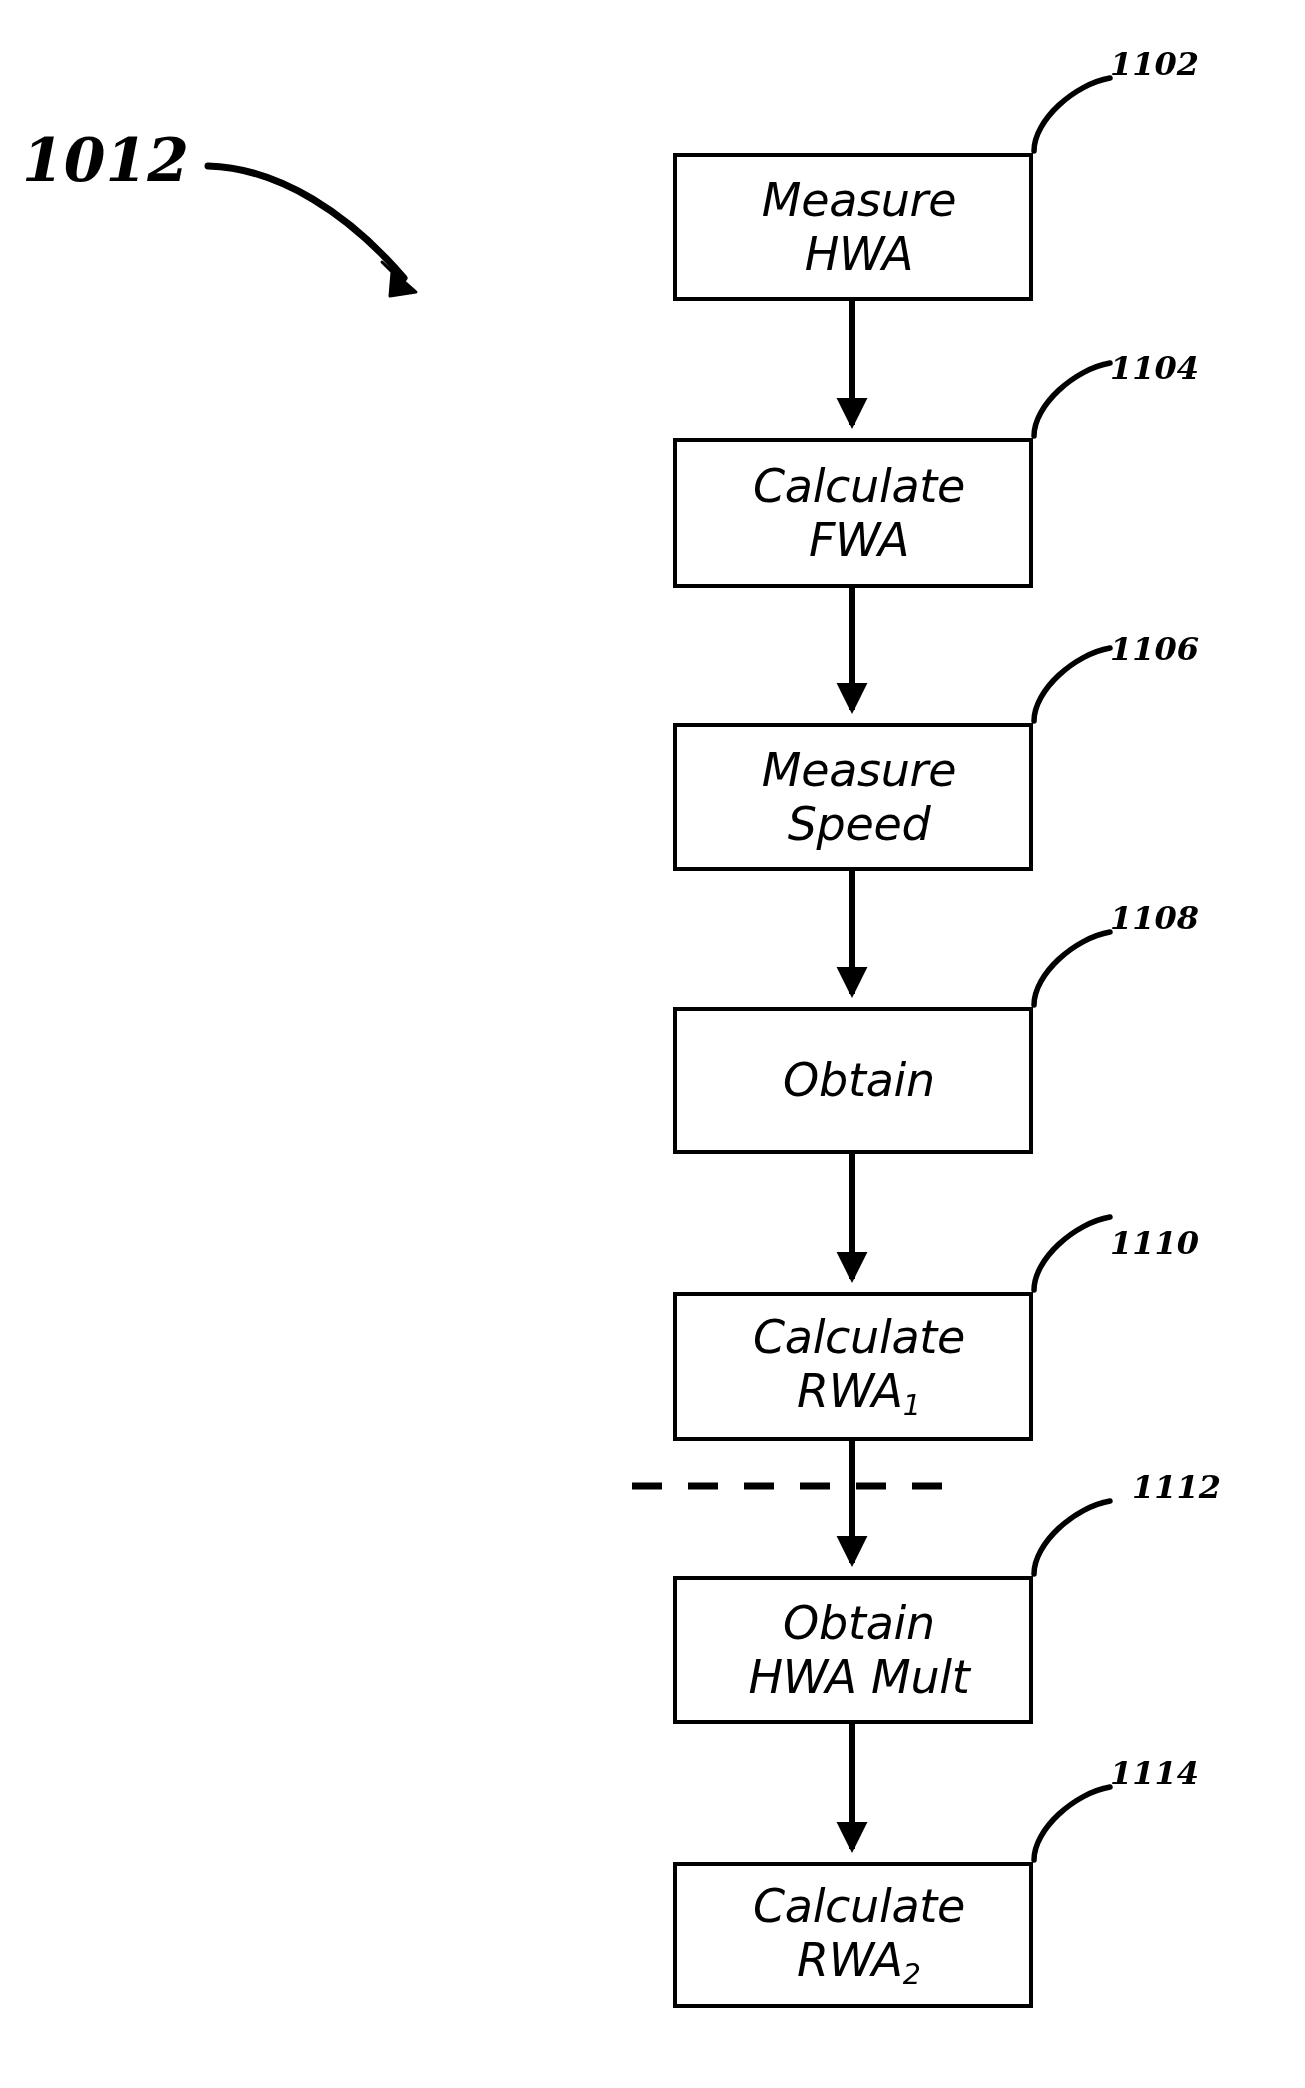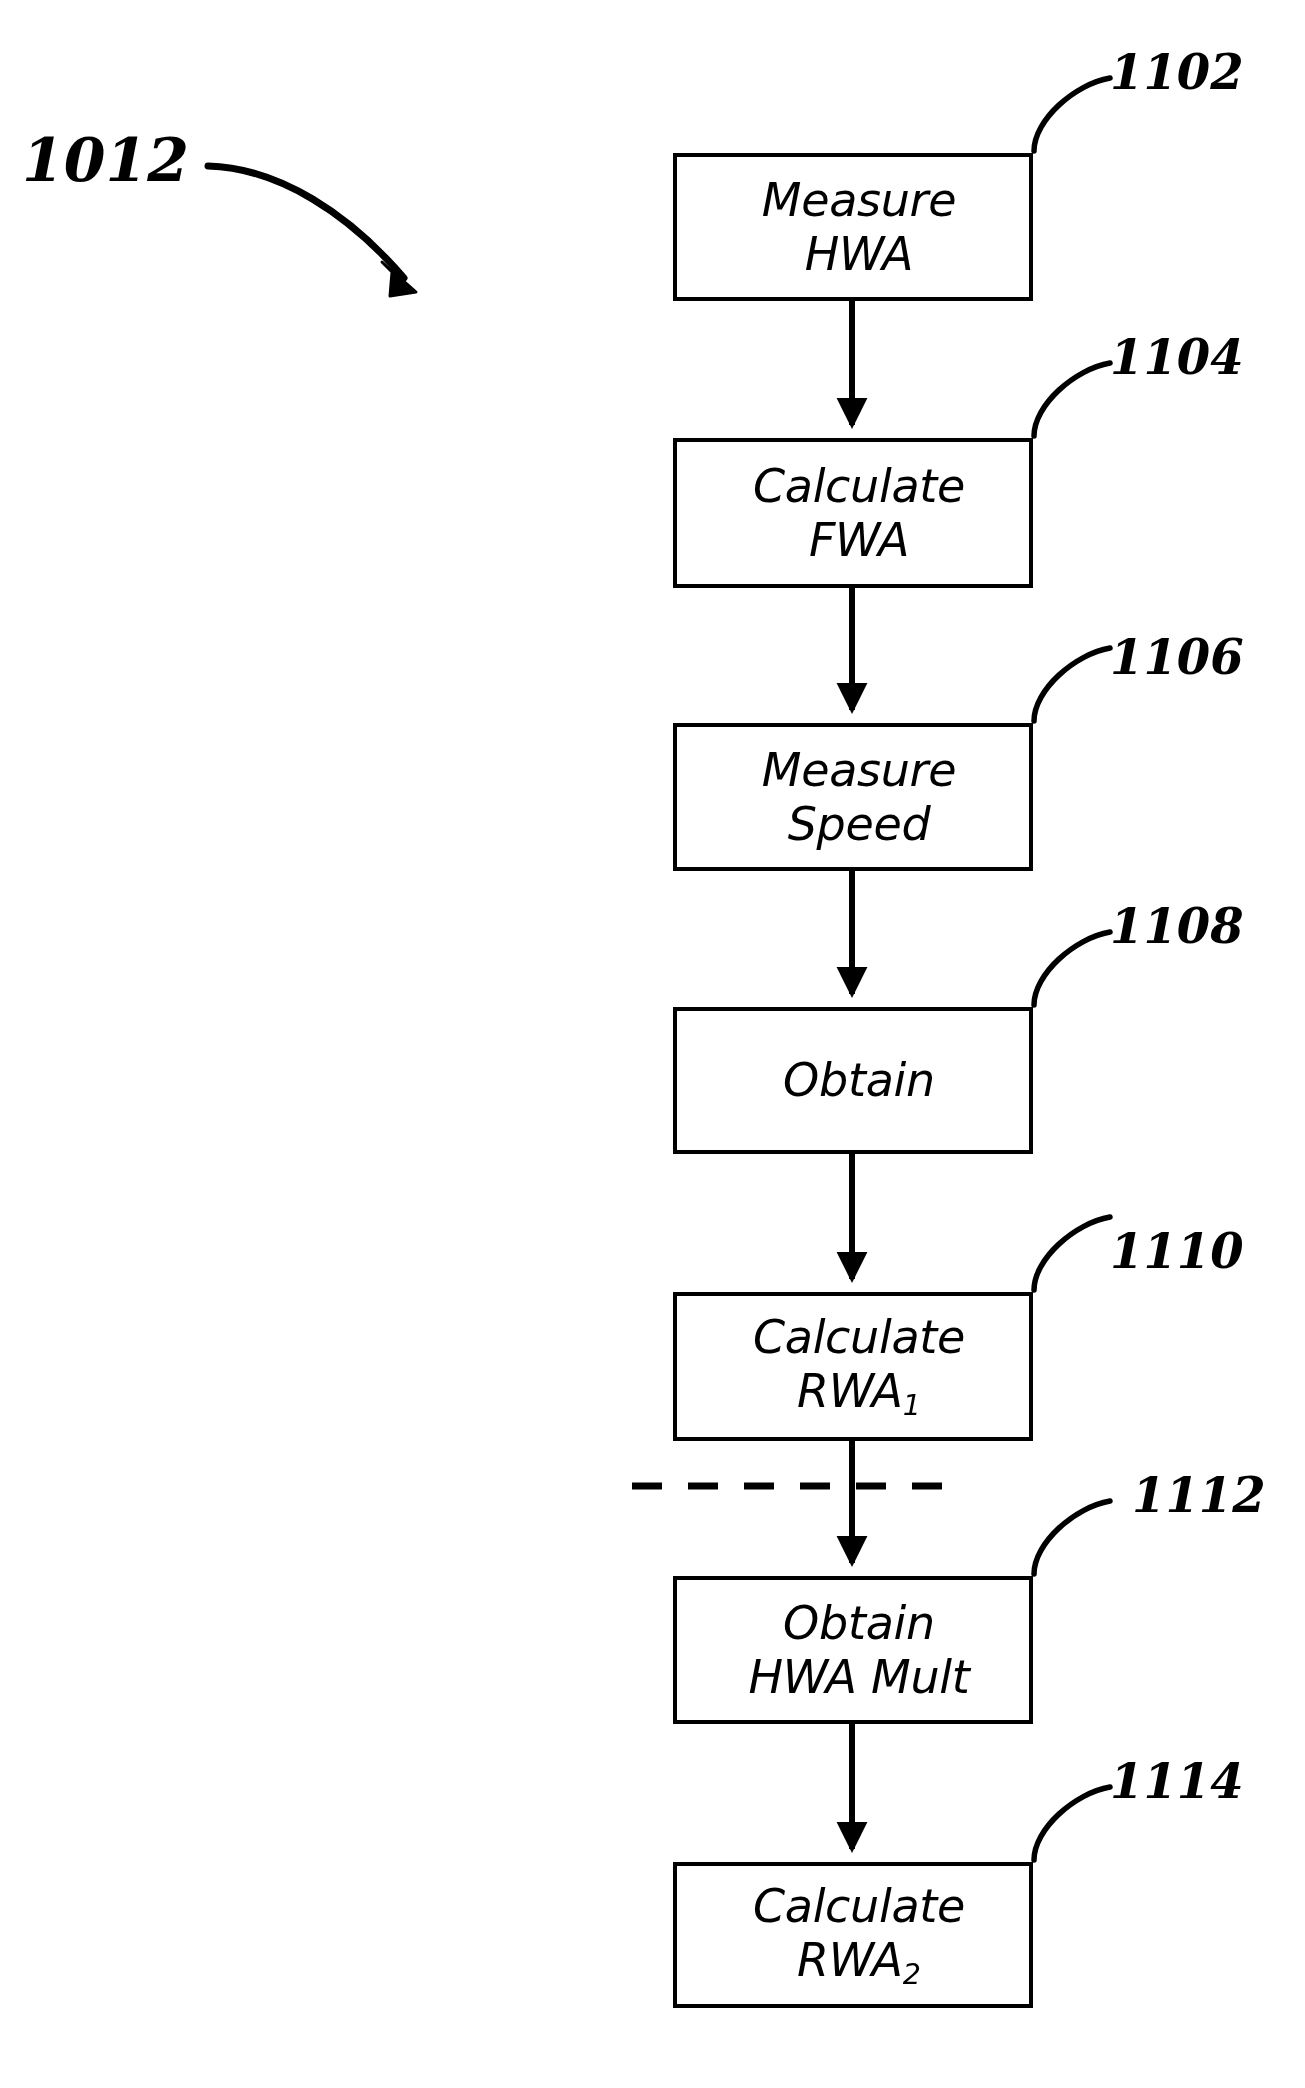--- a/index.html
+++ b/index.html
@@ -50,21 +50,21 @@
   .flow-box-line sub {
     font-size: 0.62em;
     vertical-align: -0.28em;
     letter-spacing: 0;
   }
   .ref-num {
     position: absolute;
     font-family: "DejaVu Serif", serif;
     font-style: italic;
     font-weight: 700;
-    font-size: 48px;
+    font-size: 32px;
     line-height: 1;
     color: #000000;
     white-space: nowrap;
   }
   .ref-num-main {
     font-size: 60px;
   }
 </style>
 </head>
 <body>
@@ -109,21 +109,21 @@
   <div class="flow-box" style="left:673px; top:153px; width:360px; height:148px;">
     <span class="flow-box-line">Measure</span>
     <span class="flow-box-line">HWA</span>
   </div>
   <div class="ref-num" style="left:1110px; top:48px;">1102</div>
 
   <div class="flow-box" style="left:673px; top:438px; width:360px; height:150px;">
     <span class="flow-box-line">Calculate</span>
     <span class="flow-box-line">FWA</span>
   </div>
-  <div class="ref-num" style="left:1110px; top:333px;font-style:italic;">1104</div>
+  <div class="ref-num" style="left:1110px; top:352px;font-style:italic;">1104</div>
 
   <div class="flow-box" style="left:673px; top:723px; width:360px; height:148px;">
     <span class="flow-box-line">Measure</span>
     <span class="flow-box-line">Speed</span>
   </div>
   <div class="ref-num" style="left:1110px; top:618px;margin-top:15px;">1106</div>
 
   <div class="flow-box" style="left:673px; top:1007px; width:360px; height:147px;">
     <span class="flow-box-line">Obtain</span>
   </div>

